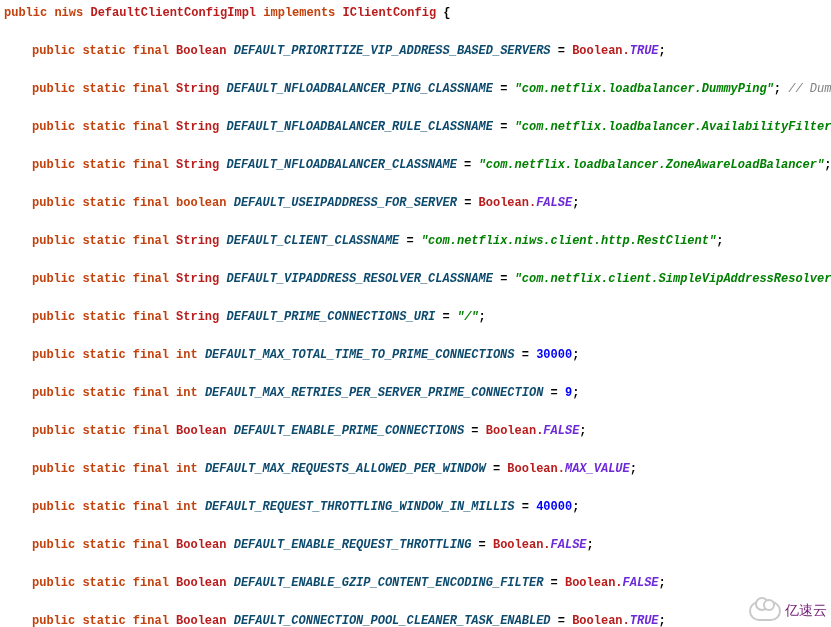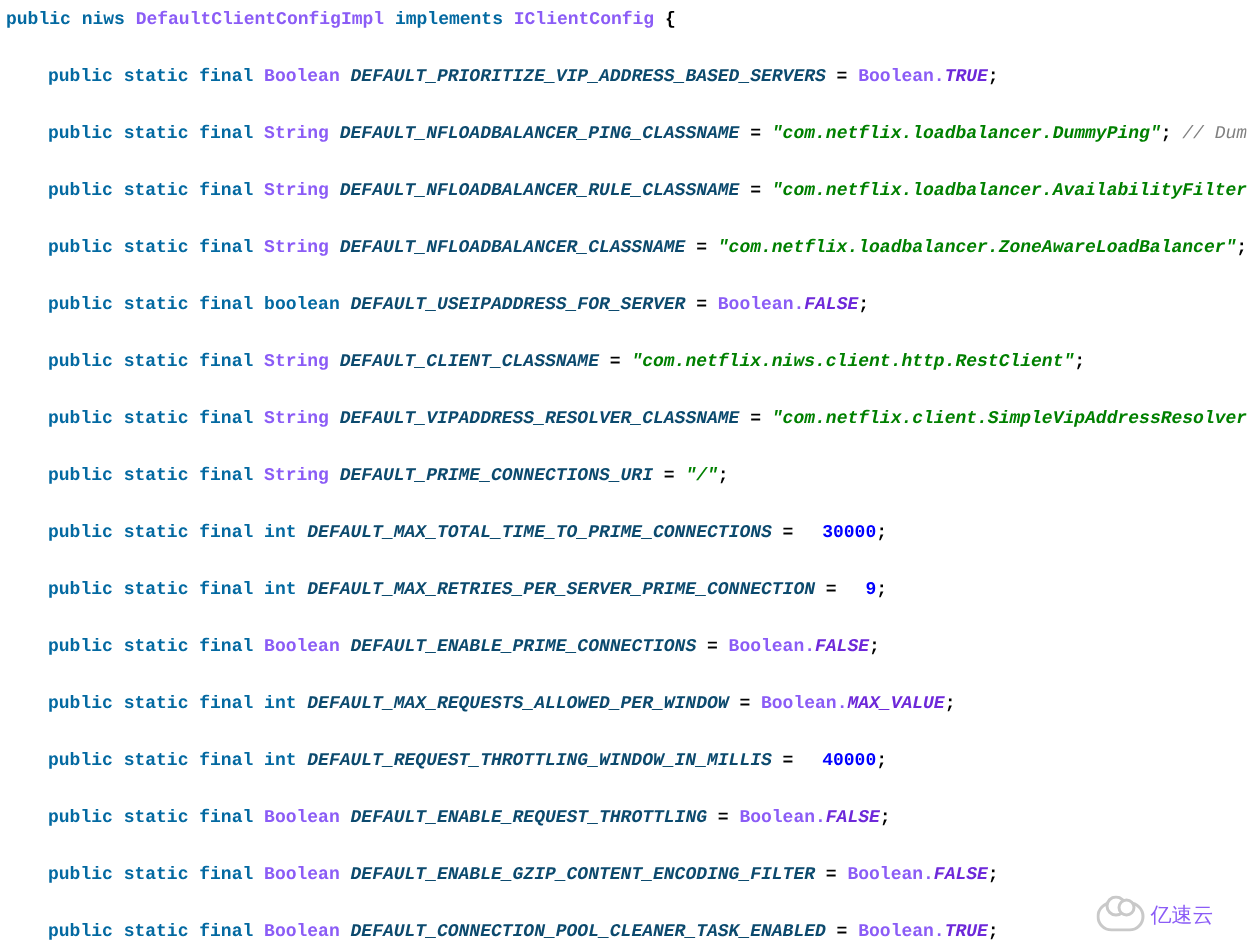--- a/index.html
+++ b/index.html
@@ -10,35 +10,35 @@
       font-weight: bold;
       background: #ffffff;
       color: #000000;
       white-space: nowrap;
       overflow: hidden;
       width: 831px;
       box-sizing: border-box;
     }
     .line { line-height: 14px; margin: 0; }
     .blank { height: 24px; }
-    .kw { color: #0369a1; }
-    .type { color: #8b5cf6; }
+    .kw { color: #c2410c; }
+    .type { color: #b91c1c; }
     .constname { color: #0c4a6e; font-style: italic; }
     .constref { color: #6d28d9; font-style: italic; }
     .str { color: #008000; font-style: italic; }
-    .num { color: #0000ff; margin-left: 12px; }
+    .num { color: #0000ff; }
     .punct { color: #000000; }
     .comment { color: #808080; font-style: italic; font-weight: normal; }
     .indent { display:inline-block; width:28px; }
     .watermark {
       position: fixed;
-      right: 22px;
+      right: 4px;
       bottom: 6px;
       font-weight: normal;
-      color: #8b5cf6;
+      color: #701a75;
       font-family: Arial, sans-serif;
       font-size: 14px;
     }
     .watermark .cloud {
       display:inline-block;
       width:28px; height:16px;
       border:2px solid #c9c9c9;
       border-radius:10px;
       position:relative;
       vertical-align:middle;

